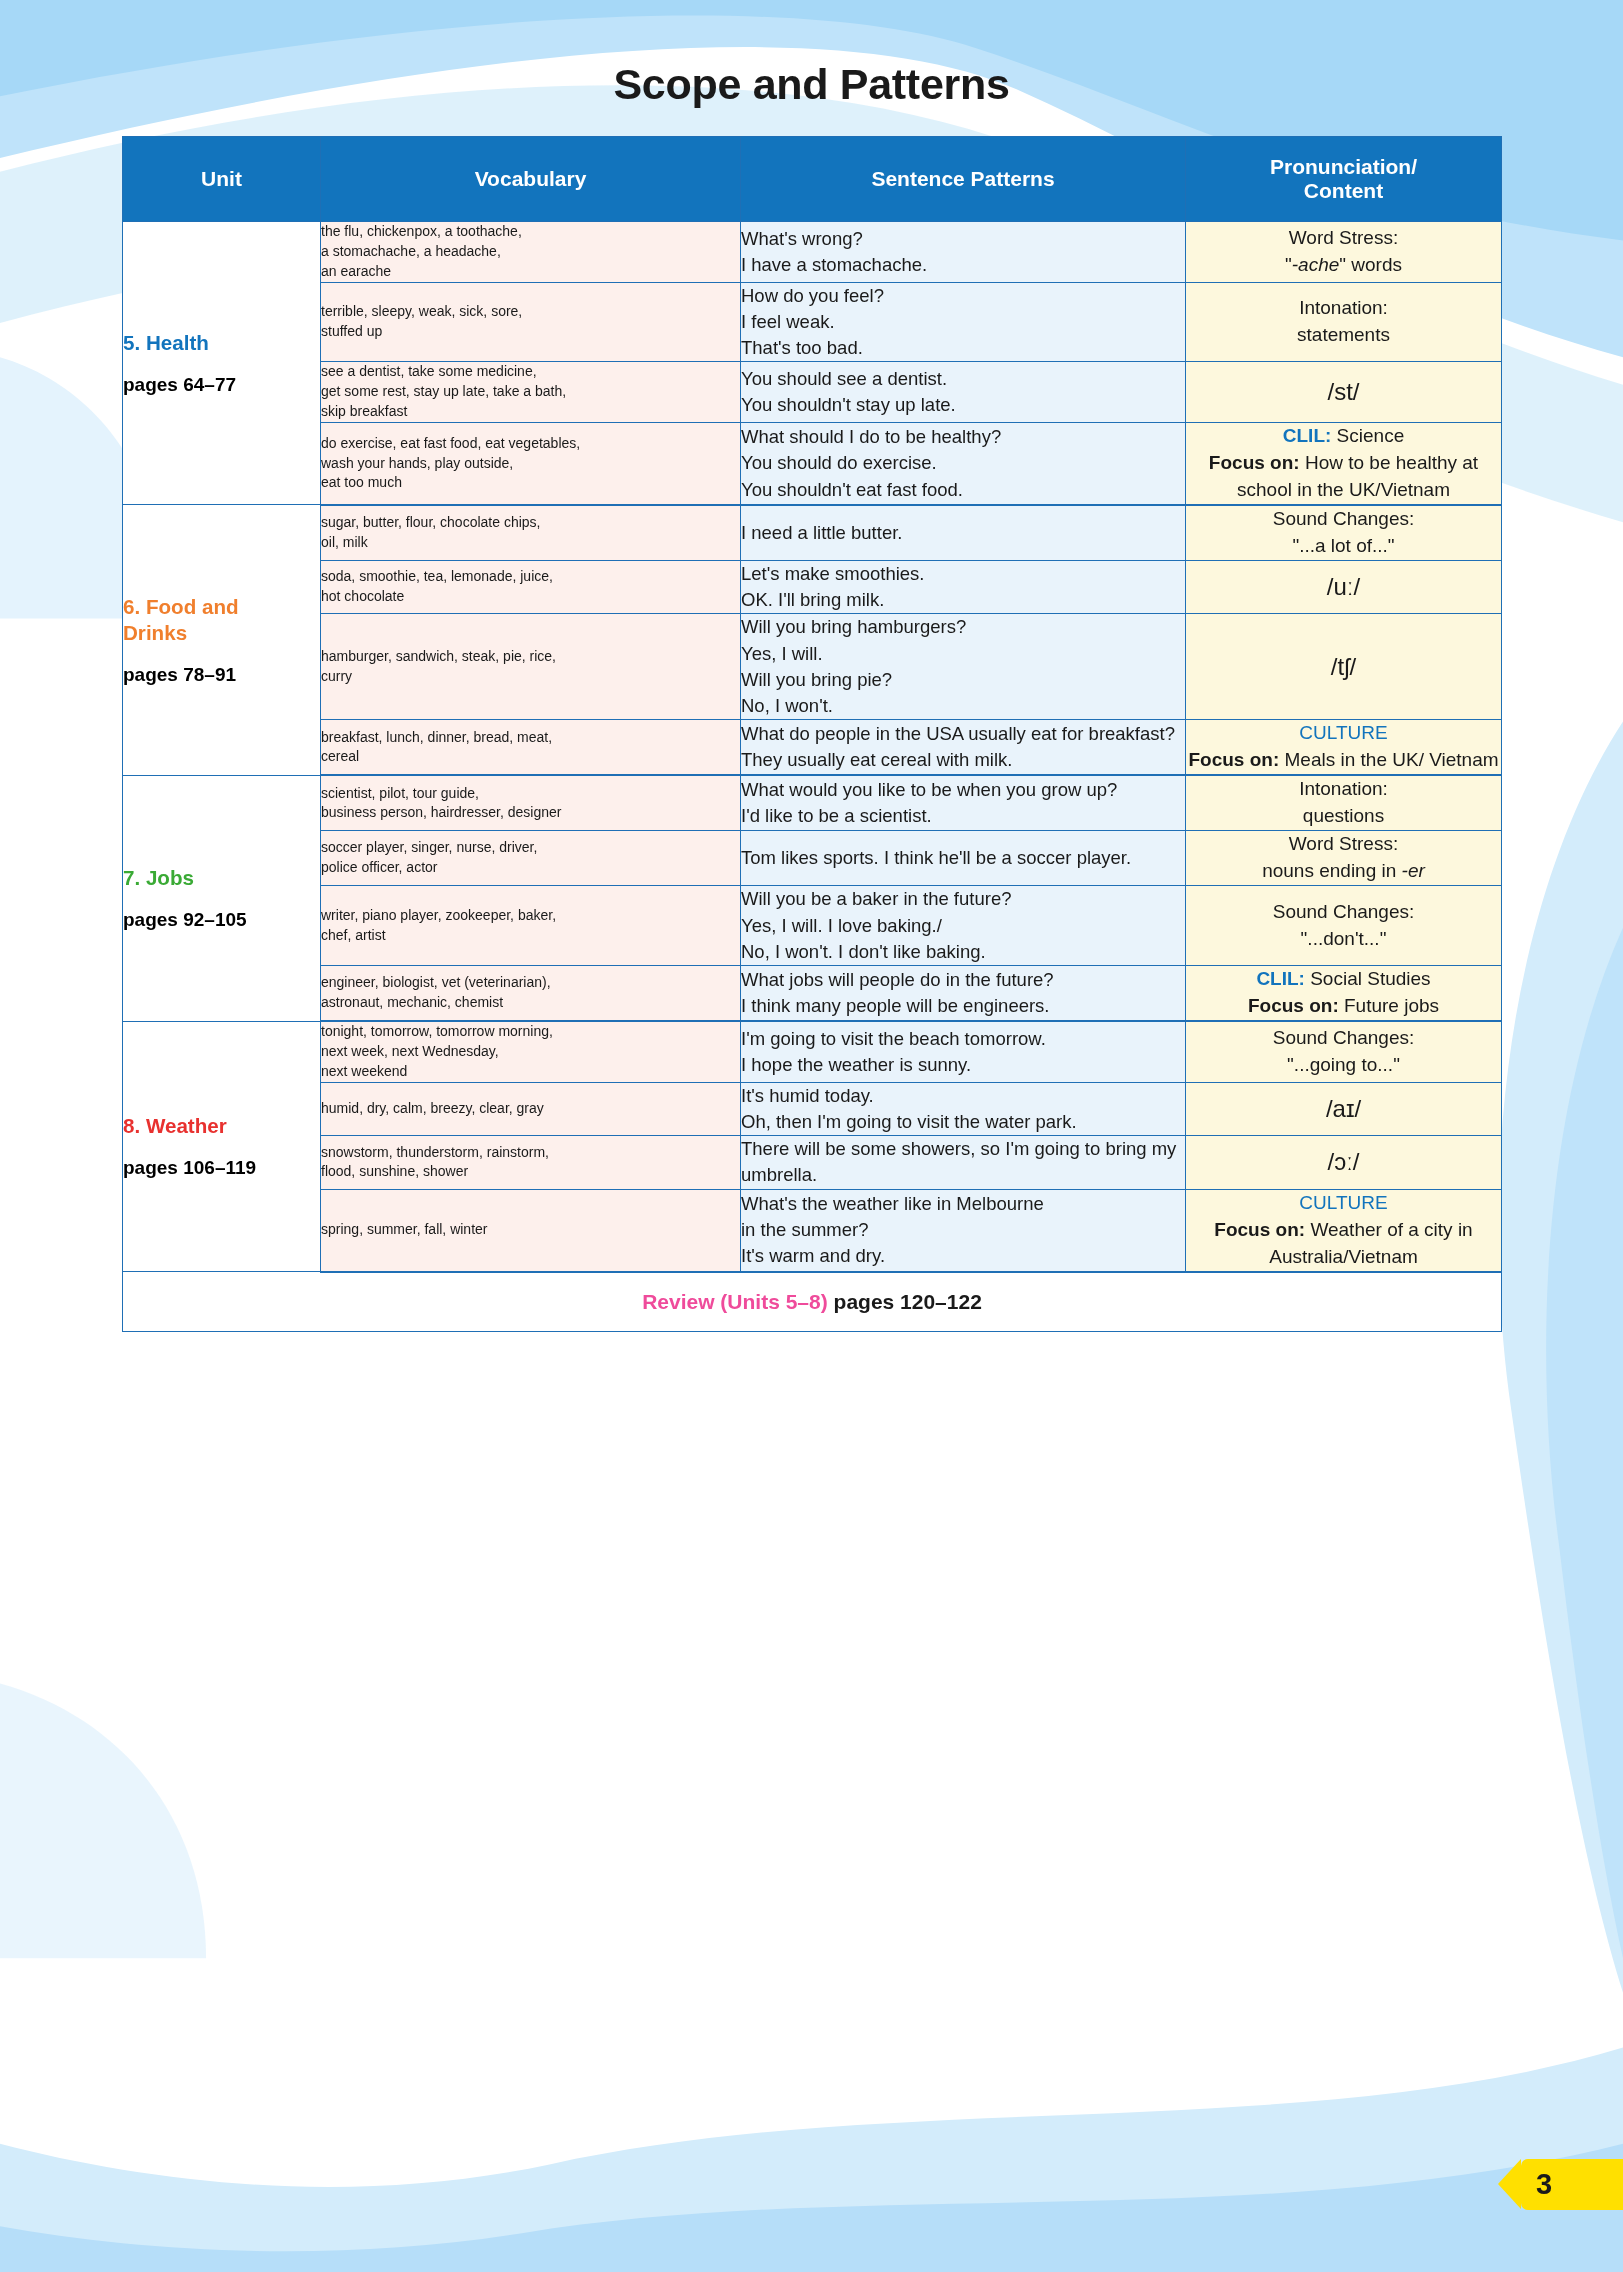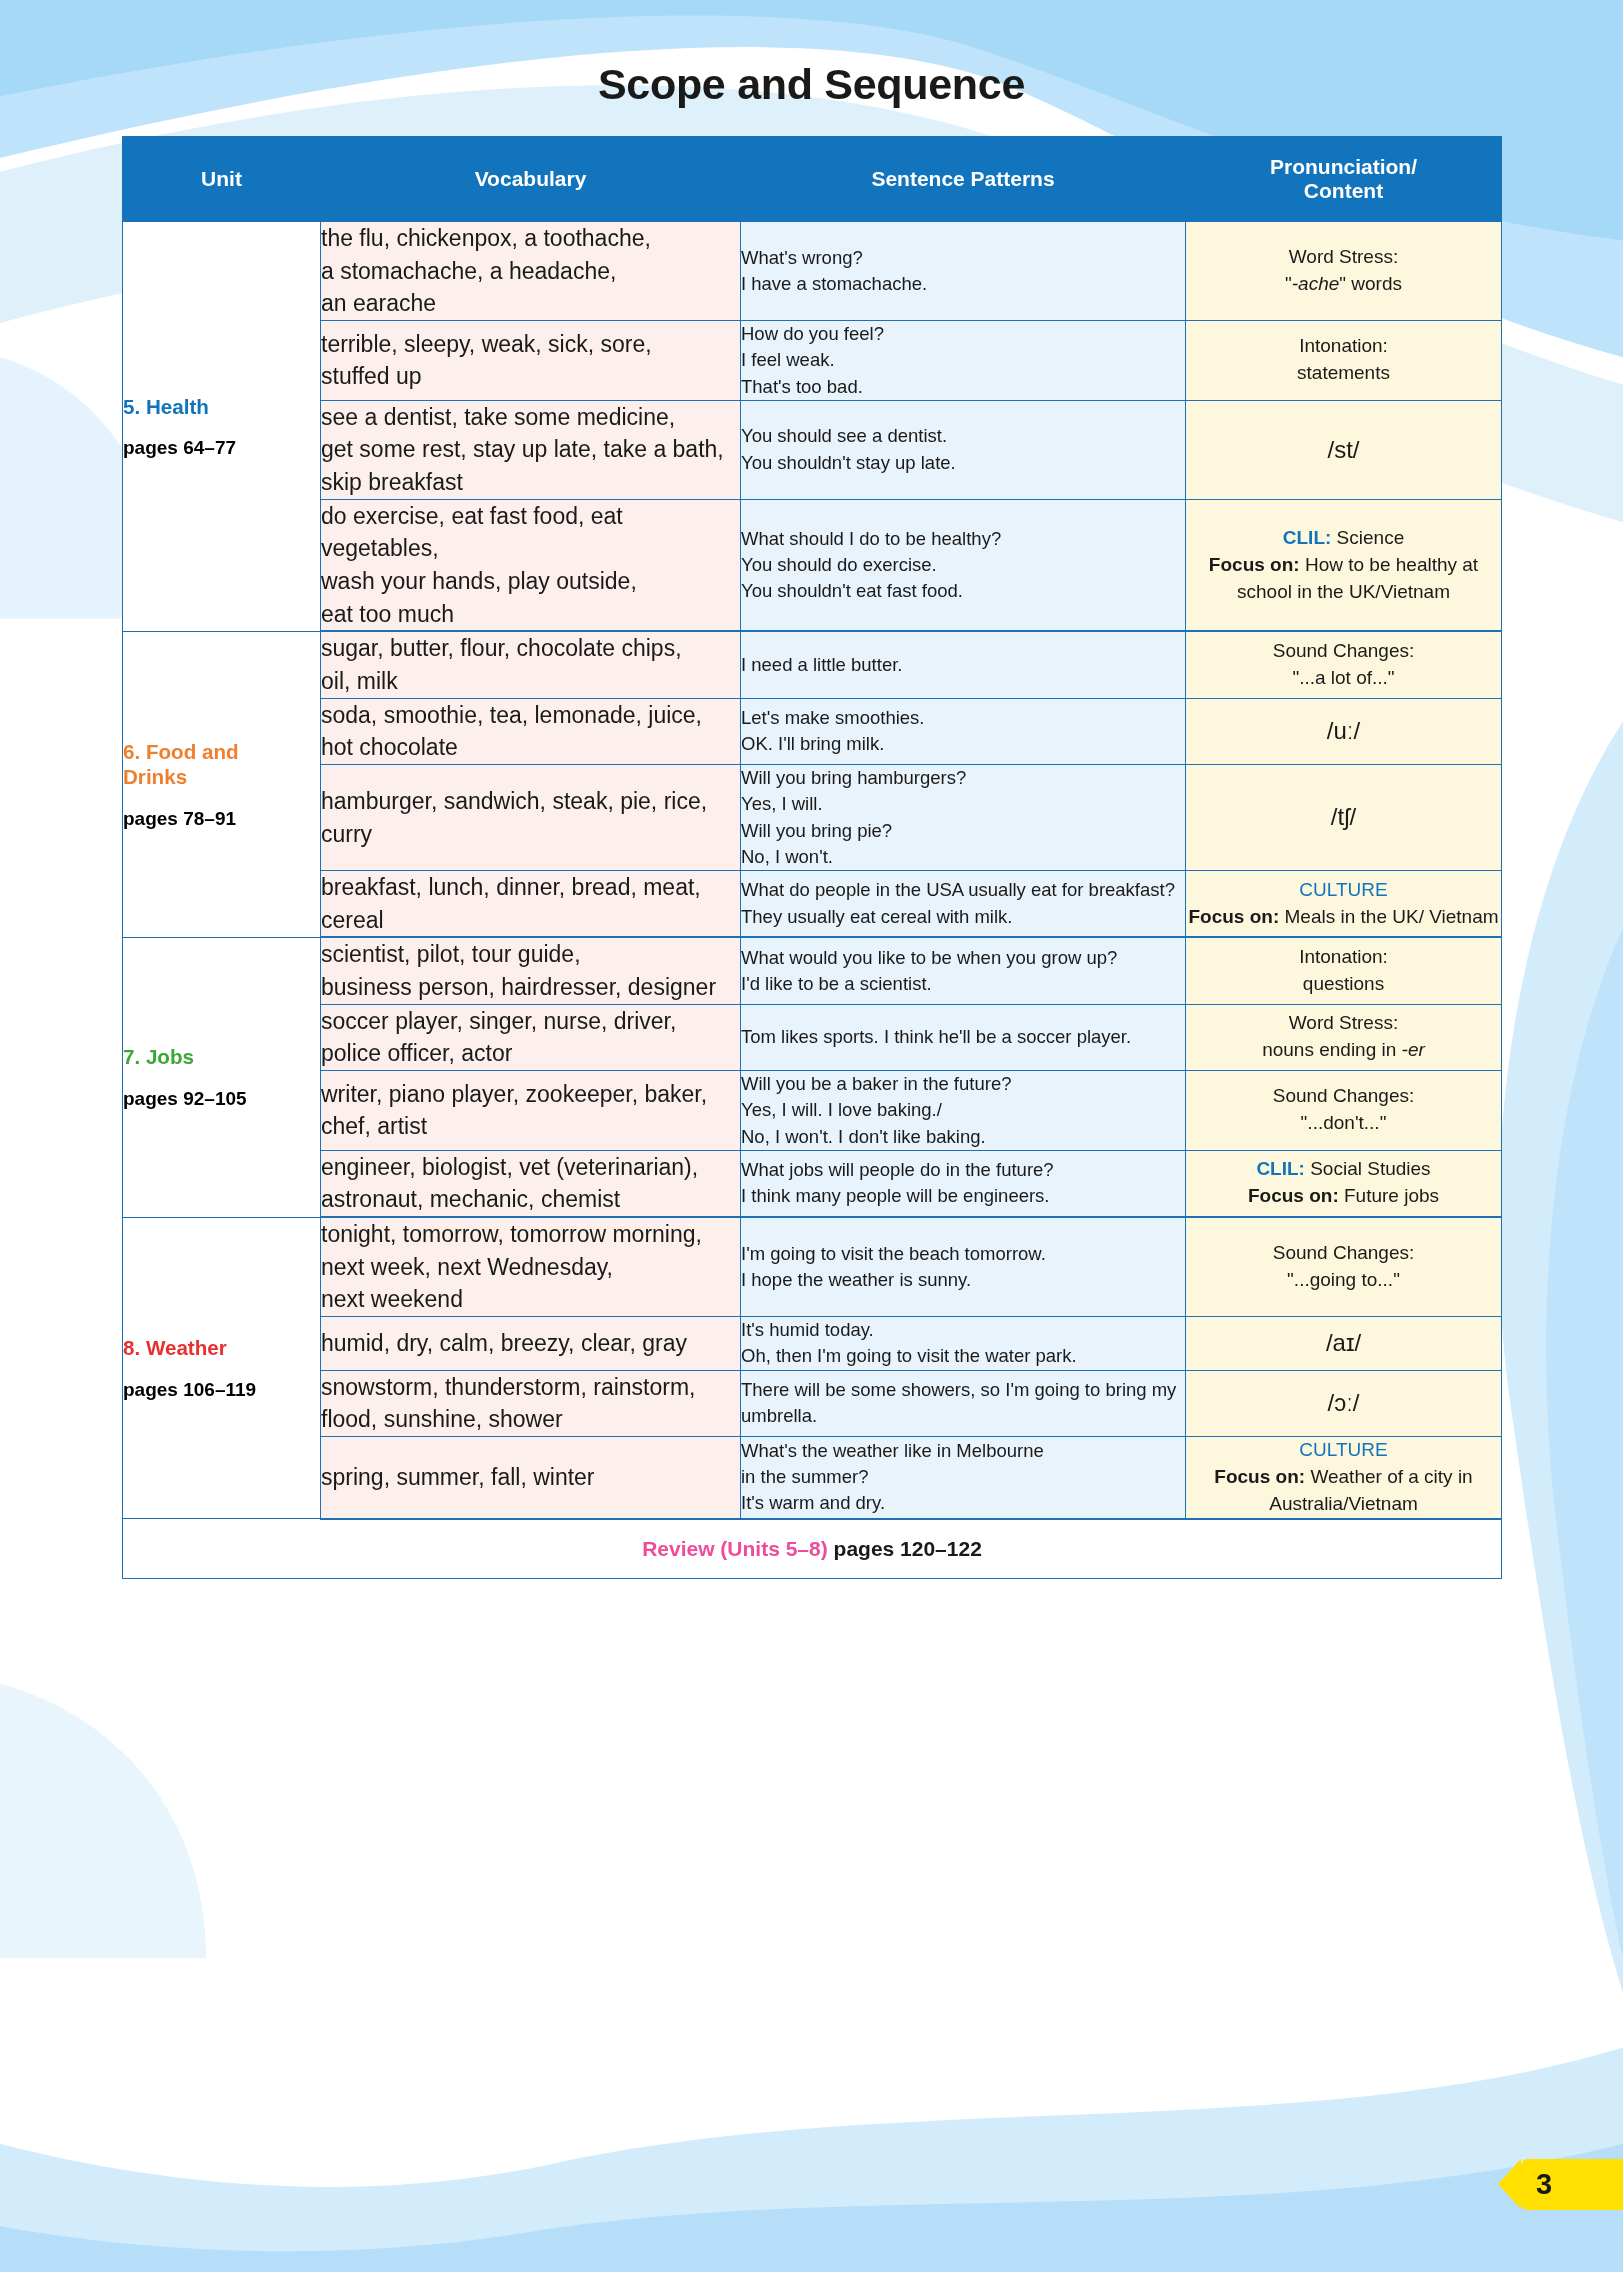--- a/index.html
+++ b/index.html
@@ -89,21 +89,21 @@
   }
   .unit-pages {
     font-size: 19px;
     font-weight: bold;
     color: #000000;
   }
 
   
   td.vocab {
     background: #fdf0ec;
-    font-size: 23px;
+    font-size: 14px;
     color: #1a1a1a;
     line-height: 1.42;
     padding: 11px 12.4px 11px 15px;
   }
   
   td.sent {
     background: #e9f3fb;
     font-size: 18.5px;
     color: #1a1a1a;
     line-height: 1.42;
@@ -183,21 +183,21 @@
     <path d="M2363,1350 C2250,1600 2230,1950 2270,2250 C2300,2500 2330,2700 2363,2850 Z" fill="#bfe3fa"></path>
     <path d="M0,3308 L2363,3308 L2363,2980 C1900,3120 1300,3040 800,3150 C520,3210 230,3180 0,3120 Z" fill="#d3ecfb"></path>
     <path d="M0,3308 L2363,3308 L2363,3120 C1850,3250 1250,3170 760,3250 C500,3292 220,3280 0,3240 Z" fill="#b6deF9"></path>
     <path d="M0,520 C140,560 250,700 240,900 L0,900 Z" fill="#e4f3fd"></path>
     <path d="M0,2450 C180,2500 300,2650 300,2850 L0,2850 Z" fill="#e4f3fd" opacity="0.8"></path>
   </svg>
 </div>
 
 <div class="page">
 
-  <div class="page-title">Scope and Sequence</div>
+  <div class="page-title">Scope and Patterns</div>
 
   <div class="table-wrap">
     <table class="scope">
       <colgroup>
         <col class="c-unit">
           <col class="c-vocab">
           <col class="c-sent">
           <col class="c-pron">
       </colgroup>
       <thead>

